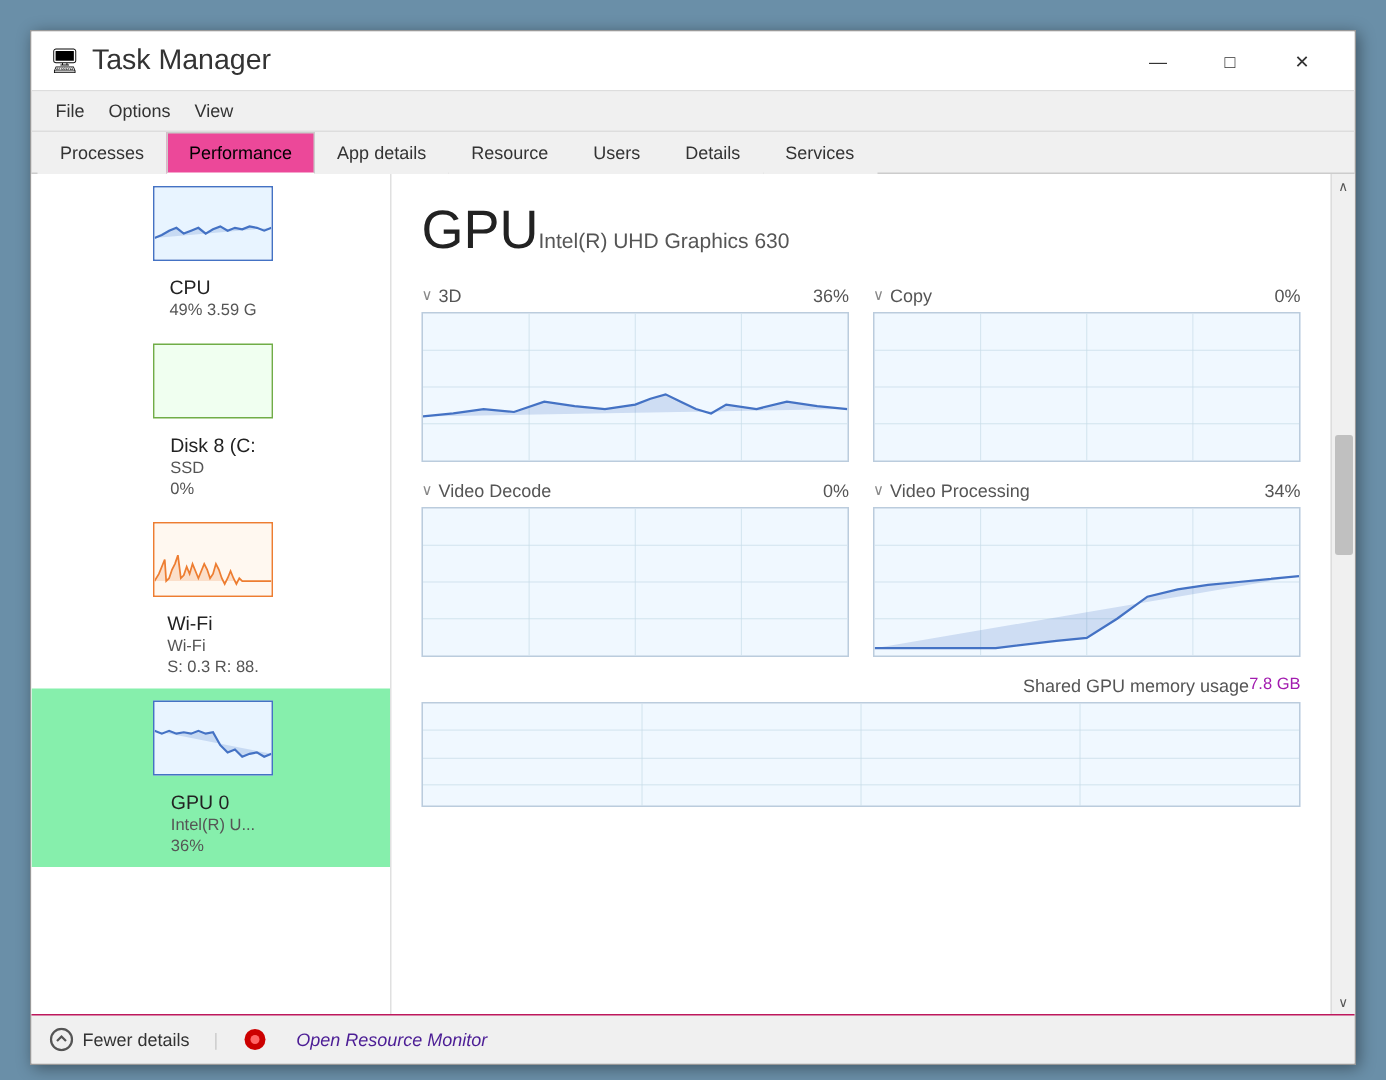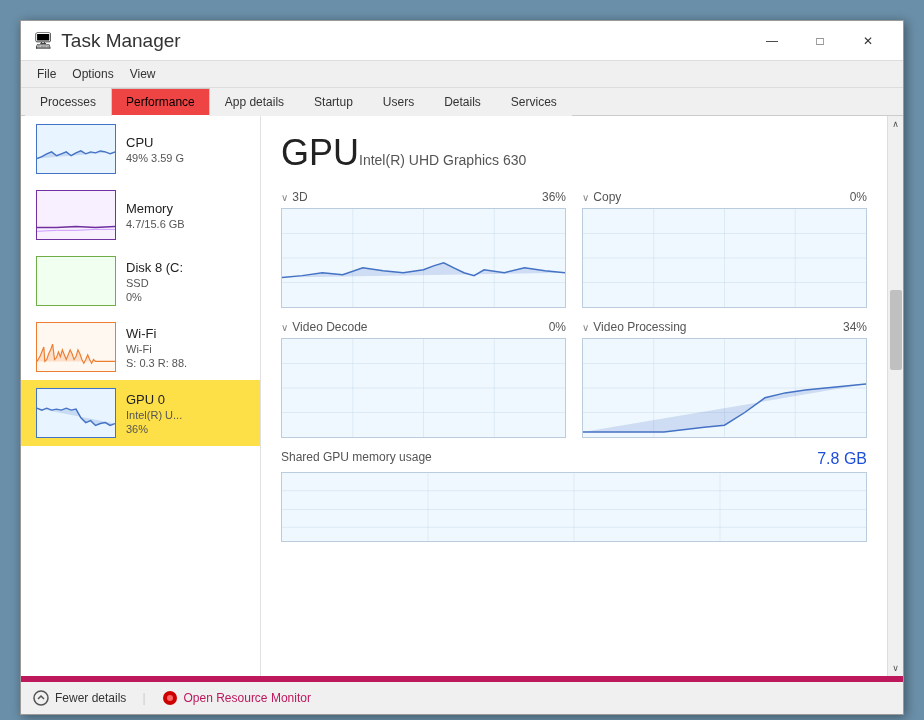--- a/index.html
+++ b/index.html
@@ -76,21 +76,21 @@
       padding: 6px 14px;
       cursor: pointer;
       font-size: 12px;
       color: #333;
       border: 1px solid transparent;
       border-bottom: none;
       margin-bottom: -1px;
       background: #f0f0f0;
     }
     .tab.active {
-      background: #ef4444;
+      background: #ec4899;
       border: 1px solid #ccc;
       border-bottom: 1px solid #fff;
       color: #000;
     }
     .main-content {
       display: flex;
       background: #fff;
       height: 560px;
     }
     .sidebar {
@@ -100,20 +100,21 @@
       overflow-y: auto;
       flex-shrink: 0;
     }
     .sidebar-item {
       display: flex;
       align-items: center;
       padding: 8px 12px;
       cursor: pointer;
       border-left: 3px solid transparent;
       gap: 10px;
+      flex-direction: column;
     }
     .sidebar-item.active {
       background: #dce6f5;
       border-left: 3px solid transparent;
     }
     .sidebar-graph {
       width: 80px;
       height: 50px;
       border: 1px solid #bbb;
       background: #fff;
@@ -215,30 +216,30 @@
       stroke-width: 0.5;
     }
     .chart-fill {
       fill: rgba(68, 114, 196, 0.15);
     }
     .shared-section {
       margin-top: 12px;
     }
     .shared-header {
       display: flex;
-      justify-content: space-between;
+      justify-content: flex-end;
       margin-bottom: 4px;
     }
     .shared-label {
       font-size: 12px;
       color: #555;
     }
     .shared-value {
-      font-size: 16px;
-      color: #1d4ed8;
+      font-size: 11px;
+      color: #a21caf;
     }
     .shared-chart {
       border: 1px solid #bcd;
       background: #f0f8ff;
       height: 70px;
       position: relative;
       overflow: hidden;
     }
     .scrollbar {
       width: 16px;
@@ -267,44 +268,45 @@
     .scroll-thumb {
       position: absolute;
       top: 30%;
       left: 2px;
       right: 2px;
       height: 80px;
       background: #c0c0c0;
       border-radius: 2px;
     }
     .status-bar {
-      border-top: 6px solid #be185d;
+      border-top: 1px solid #be185d;
       background: #f0f0f0;
       padding: 8px 12px;
       display: flex;
       align-items: center;
       gap: 16px;
     }
     .fewer-details {
       display: flex;
       align-items: center;
       gap: 6px;
       cursor: pointer;
       color: #333;
       font-size: 12px;
     }
     .separator { color: #ccc; }
     .open-monitor {
       display: flex;
       align-items: center;
-      gap: 6px;
-      cursor: pointer;
-      color: #be185d;
+      gap: 20px;
+      cursor: pointer;
+      color: #4c1d95;
       font-size: 12px;
       text-decoration: none;
+      font-style: italic;
     }
   </style>
 </head>
 <body>
 
 <div class="window">
 
   <div class="title-bar">
     <div class="title-bar-left">
       <span style="font-size:16px;">🖥</span>
@@ -320,21 +322,21 @@
   <div class="menu-bar">
     <span class="menu-item">File</span>
     <span class="menu-item">Options</span>
     <span class="menu-item">View</span>
   </div>
 
   <div class="tab-bar">
     <div class="tab">Processes</div>
     <div class="tab active">Performance</div>
     <div class="tab">App details</div>
-    <div class="tab">Startup</div>
+    <div class="tab">Resource</div>
     <div class="tab">Users</div>
     <div class="tab">Details</div>
     <div class="tab">Services</div>
   </div>
 
   <div class="main-content">
 
     <div class="sidebar">
 
       <div class="sidebar-item">
@@ -343,33 +345,20 @@
             <rect width="80" height="50" fill="#e8f4ff"></rect>
             <polyline points="0,35 5,33 10,30 15,28 20,32 25,30 30,28 35,32 40,29 45,27 50,30 55,28 60,29 65,27 70,28 75,30 80,28" fill="rgba(68,114,196,0.2)" stroke="#4472c4" stroke-width="1.5"></polyline>
           </svg>
         </div>
         <div class="sidebar-info">
           <div class="sidebar-title">CPU</div>
           <div class="sidebar-sub">49%  3.59 G</div>
         </div>
       </div>
 
-      <div class="sidebar-item">
-        <div class="sidebar-graph" style="border-color:#7030a0;">
-          <svg viewBox="0 0 80 50" preserveAspectRatio="none">
-            <rect width="80" height="50" fill="#f8f0ff"></rect>
-            <polyline points="0,38 20,38 40,37 60,38 80,37" fill="rgba(112,48,160,0.2)" stroke="#7030a0" stroke-width="1.5"></polyline>
-            <polyline points="0,42 20,41 40,41 60,40 80,40" fill="none" stroke="#cc99ff" stroke-width="1"></polyline>
-          </svg>
-        </div>
-        <div class="sidebar-info">
-          <div class="sidebar-title">Memory</div>
-          <div class="sidebar-sub">4.7/15.6 GB</div>
-        </div>
-      </div>
 
       <div class="sidebar-item">
         <div class="sidebar-graph" style="border-color:#70ad47;">
           <svg viewBox="0 0 80 50" preserveAspectRatio="none">
             <rect width="80" height="50" fill="#f0fff0"></rect>
           </svg>
         </div>
         <div class="sidebar-info">
           <div class="sidebar-title">Disk 8 (C:</div>
           <div class="sidebar-sub">SSD</div>
@@ -384,21 +373,21 @@
             <polyline points="0,40 3,35 5,30 7,25 8,40 10,38 12,32 14,28 16,22 18,38 20,36 22,30 24,35 26,28 28,33 30,38 32,33 34,28 36,32 38,38 40,35 42,28 44,32 46,38 48,42 50,38 52,33 54,38 56,42 58,38 60,40 65,40 70,40 75,40 80,40" fill="rgba(237,125,49,0.2)" stroke="#ed7d31" stroke-width="1.2"></polyline>
           </svg>
         </div>
         <div class="sidebar-info">
           <div class="sidebar-title">Wi-Fi</div>
           <div class="sidebar-sub">Wi-Fi</div>
           <div class="sidebar-sub">S: 0.3  R: 88.</div>
         </div>
       </div>
 
-      <div class="sidebar-item active" style="background:#fde047;">
+      <div class="sidebar-item active" style="background:#86efac;">
         <div class="sidebar-graph" style="border-color:#4472c4; background:#e8f4ff;">
           <svg viewBox="0 0 80 50" preserveAspectRatio="none">
             <rect width="80" height="50" fill="#e8f4ff"></rect>
             <polyline points="0,20 5,22 10,20 15,22 20,21 25,22 30,20 35,22 40,21 45,30 50,35 55,33 60,38 65,36 70,35 75,38 80,36" fill="rgba(68,114,196,0.2)" stroke="#4472c4" stroke-width="1.5"></polyline>
           </svg>
         </div>
         <div class="sidebar-info">
           <div class="sidebar-title">GPU 0</div>
           <div class="sidebar-sub">Intel(R) U...</div>
           <div class="sidebar-sub">36%</div>

